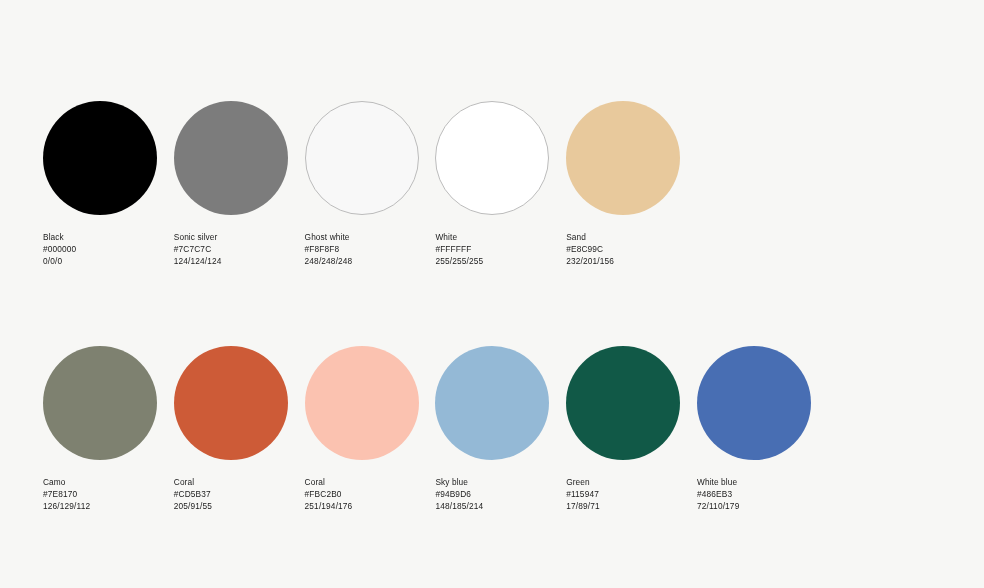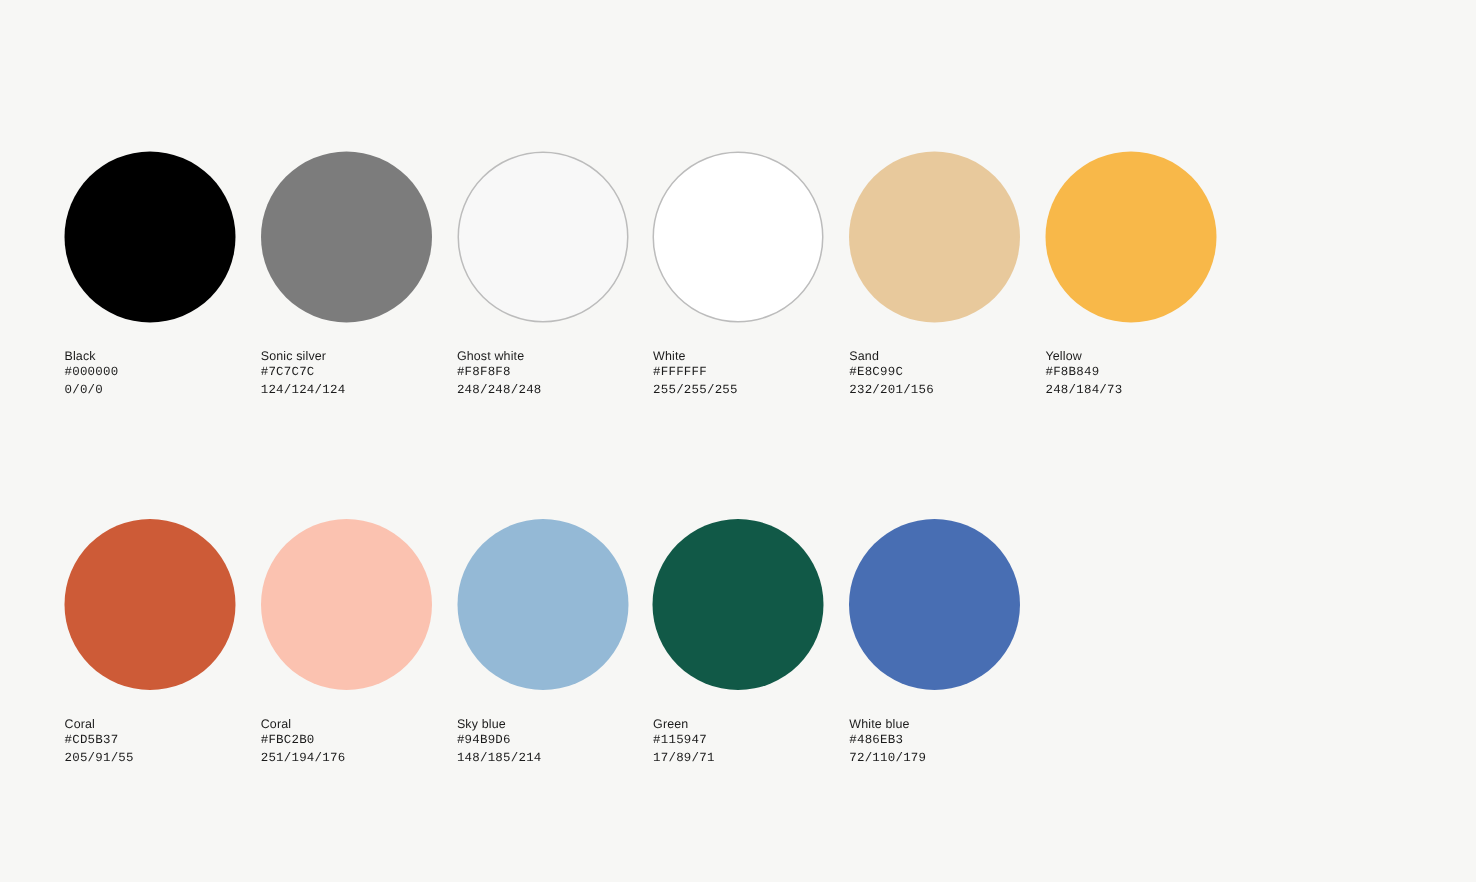--- a/index.html
+++ b/index.html
@@ -58,21 +58,20 @@
   .swatch-rgb {
     display: block;
     font-size: 8.3px;
     color: #1b1b1b;
     white-space: nowrap;
   }
 
   .swatch-hex,
   .swatch-rgb {
     letter-spacing: 0.15px;
-    font-family: Liberation Mono, monospace;
   }
 </style>
 </head>
 <body style="background: rgb(247, 247, 245);">
 
 <div id="palette-board">
     <div class="palette-row">
       <div class="swatch-cell">
         <div class="swatch-disc" style="background: rgb(0, 0, 0);"></div>
         <div class="swatch-info">
@@ -106,30 +105,30 @@
         </div>
       </div>
       <div class="swatch-cell">
         <div class="swatch-disc" style="background: rgb(232, 201, 156);"></div>
         <div class="swatch-info">
           <span class="swatch-name">Sand</span>
           <span class="swatch-hex">#E8C99C</span>
           <span class="swatch-rgb">232/201/156</span>
         </div>
       </div>
+    </div>
+    <div class="palette-row">
       <div class="swatch-cell">
-        <div class="swatch-disc" style="background: rgb(248, 184, 73);"></div>
+        <div class="swatch-disc" style="background: rgb(126, 129, 112);"></div>
         <div class="swatch-info">
-          <span class="swatch-name">Yellow</span>
-          <span class="swatch-hex">#F8B849</span>
-          <span class="swatch-rgb">248/184/73</span>
+          <span class="swatch-name">Camo</span>
+          <span class="swatch-hex">#7E8170</span>
+          <span class="swatch-rgb">126/129/112</span>
         </div>
       </div>
-    </div>
-    <div class="palette-row">
       <div class="swatch-cell">
         <div class="swatch-disc" style="background: rgb(205, 91, 55);"></div>
         <div class="swatch-info">
           <span class="swatch-name">Coral</span>
           <span class="swatch-hex">#CD5B37</span>
           <span class="swatch-rgb">205/91/55</span>
         </div>
       </div>
       <div class="swatch-cell">
         <div class="swatch-disc" style="background: rgb(251, 194, 176);"></div>

